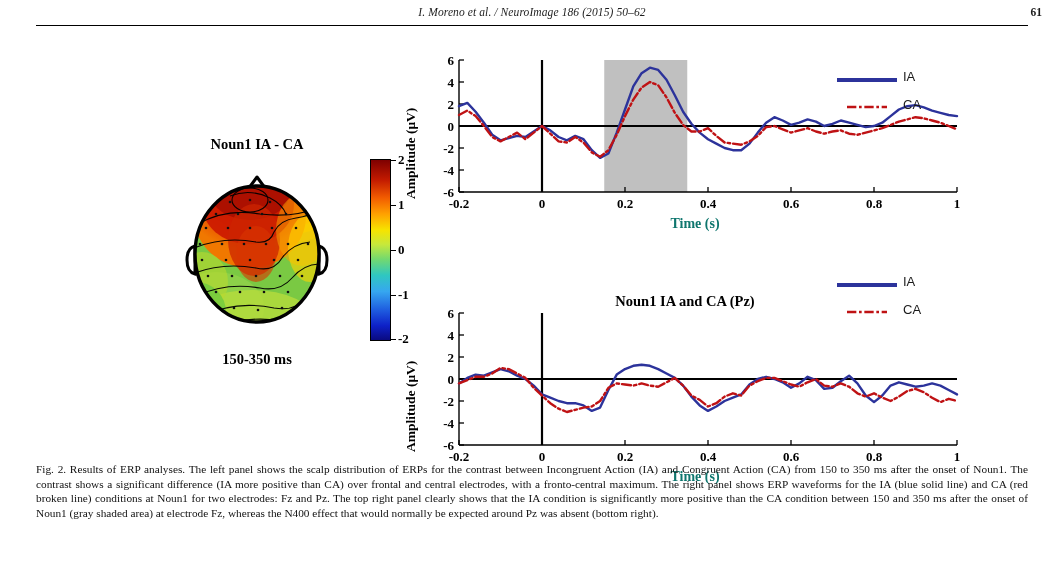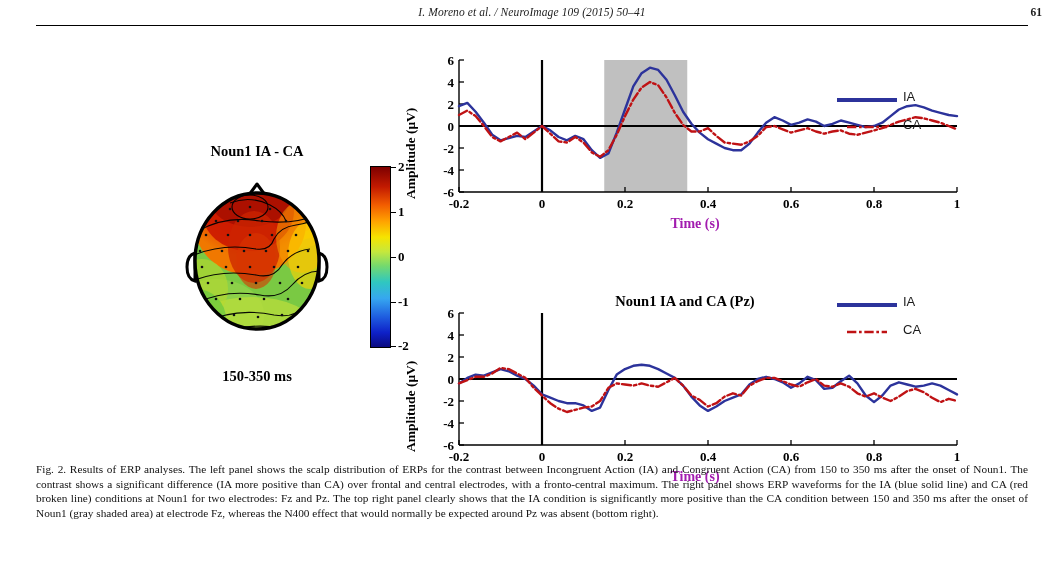--- a/index.html
+++ b/index.html
@@ -54,21 +54,21 @@
     top: 32px;
     left: 0;
     width: 1064px;
     height: 415px;
   }
 
   
   .topo-panel {
     position: absolute;
     left: 140px;
-    top: 111px;
+    top: 104px;
     width: 270px;
     height: 250px;
   }
   .topo-title {
     position: absolute;
     left: 22px;
     top: 0px;
     width: 190px;
     text-align: center;
     font-family: "Liberation Serif", serif;
@@ -79,21 +79,20 @@
   .topo-caption {
     position: absolute;
     left: 22px;
     top: 215px;
     width: 190px;
     text-align: center;
     font-family: "Liberation Serif", serif;
     font-weight: bold;
     font-size: 14.5px;
     color: #000;
-    margin-top: 10px;
   }
   .topo-head {
     position: absolute;
     left: 42px;
     top: 26px;
     width: 150px;
     height: 172px;
   }
 
   
@@ -202,37 +201,36 @@
   }
   .xlabel {
     position: absolute;
     left: 30px;
     top: 176px;
     width: 520px;
     text-align: center;
     font-family: "Liberation Serif", serif;
     font-weight: bold;
     font-size: 14px;
-    color: #a21caf;
+    color: #0f766e;
   }
   .plot-svg {
     position: absolute;
     left: 18px;
     top: 16px;
     width: 540px;
     height: 162px;
   }
 
   
   .legend {
     position: absolute;
     width: 112px;
     height: 44px;
     font-family: "Liberation Sans", sans-serif;
-    margin-top: 20px;
   }
   .legend.top { left: 432px; top: 38px; }
   .legend.bot { left: 432px; top: 243px; }
   .legend-row {
     position: absolute;
     left: 0;
     width: 112px;
     height: 20px;
   }
   .legend-row.r1 { top: 0px; }
@@ -264,21 +262,21 @@
     font-size: 11.3px;
     line-height: 14.6px;
     color: #111;
     text-align: justify;
   }
   .caption b { font-weight: normal; }
 </style>
 </head>
 <body>
 
-<div class="running-head">I. Moreno et al. / NeuroImage 109 (2015) 50–41</div>
+<div class="running-head">I. Moreno et al. / NeuroImage 186 (2015) 50–62</div>
 <div class="page-number">61</div>
 <div class="head-rule"></div>
 
 <div class="figure">
 
   <div class="topo-panel">
     <div class="topo-title">Noun1 IA - CA</div>
 
     <div class="topo-head">
       <svg viewBox="0 0 150 172" width="150" height="172">

